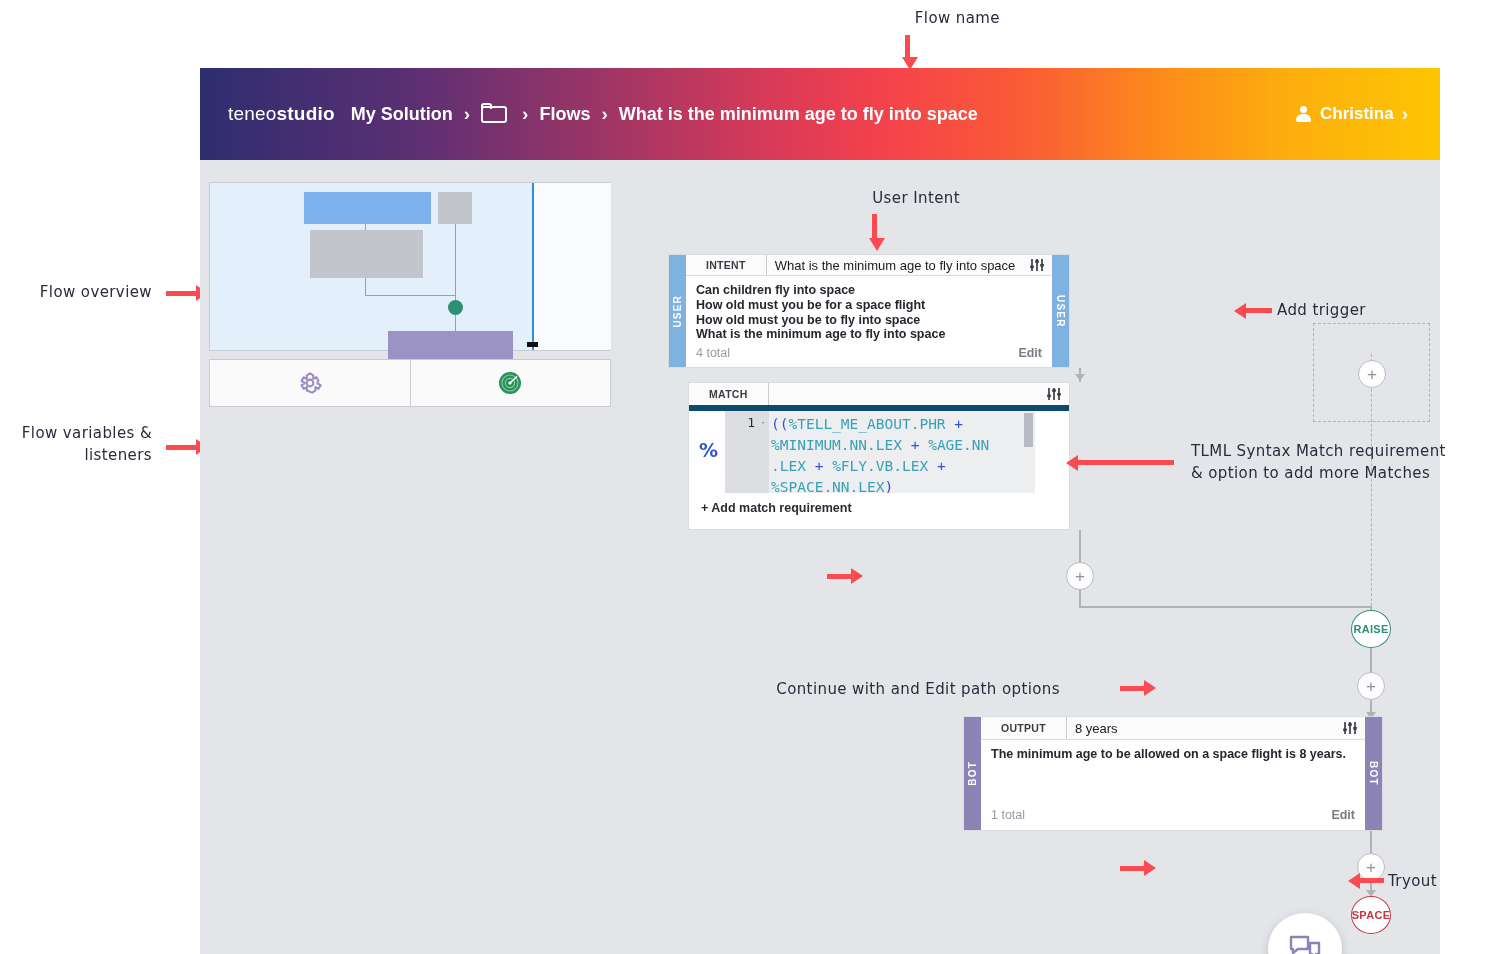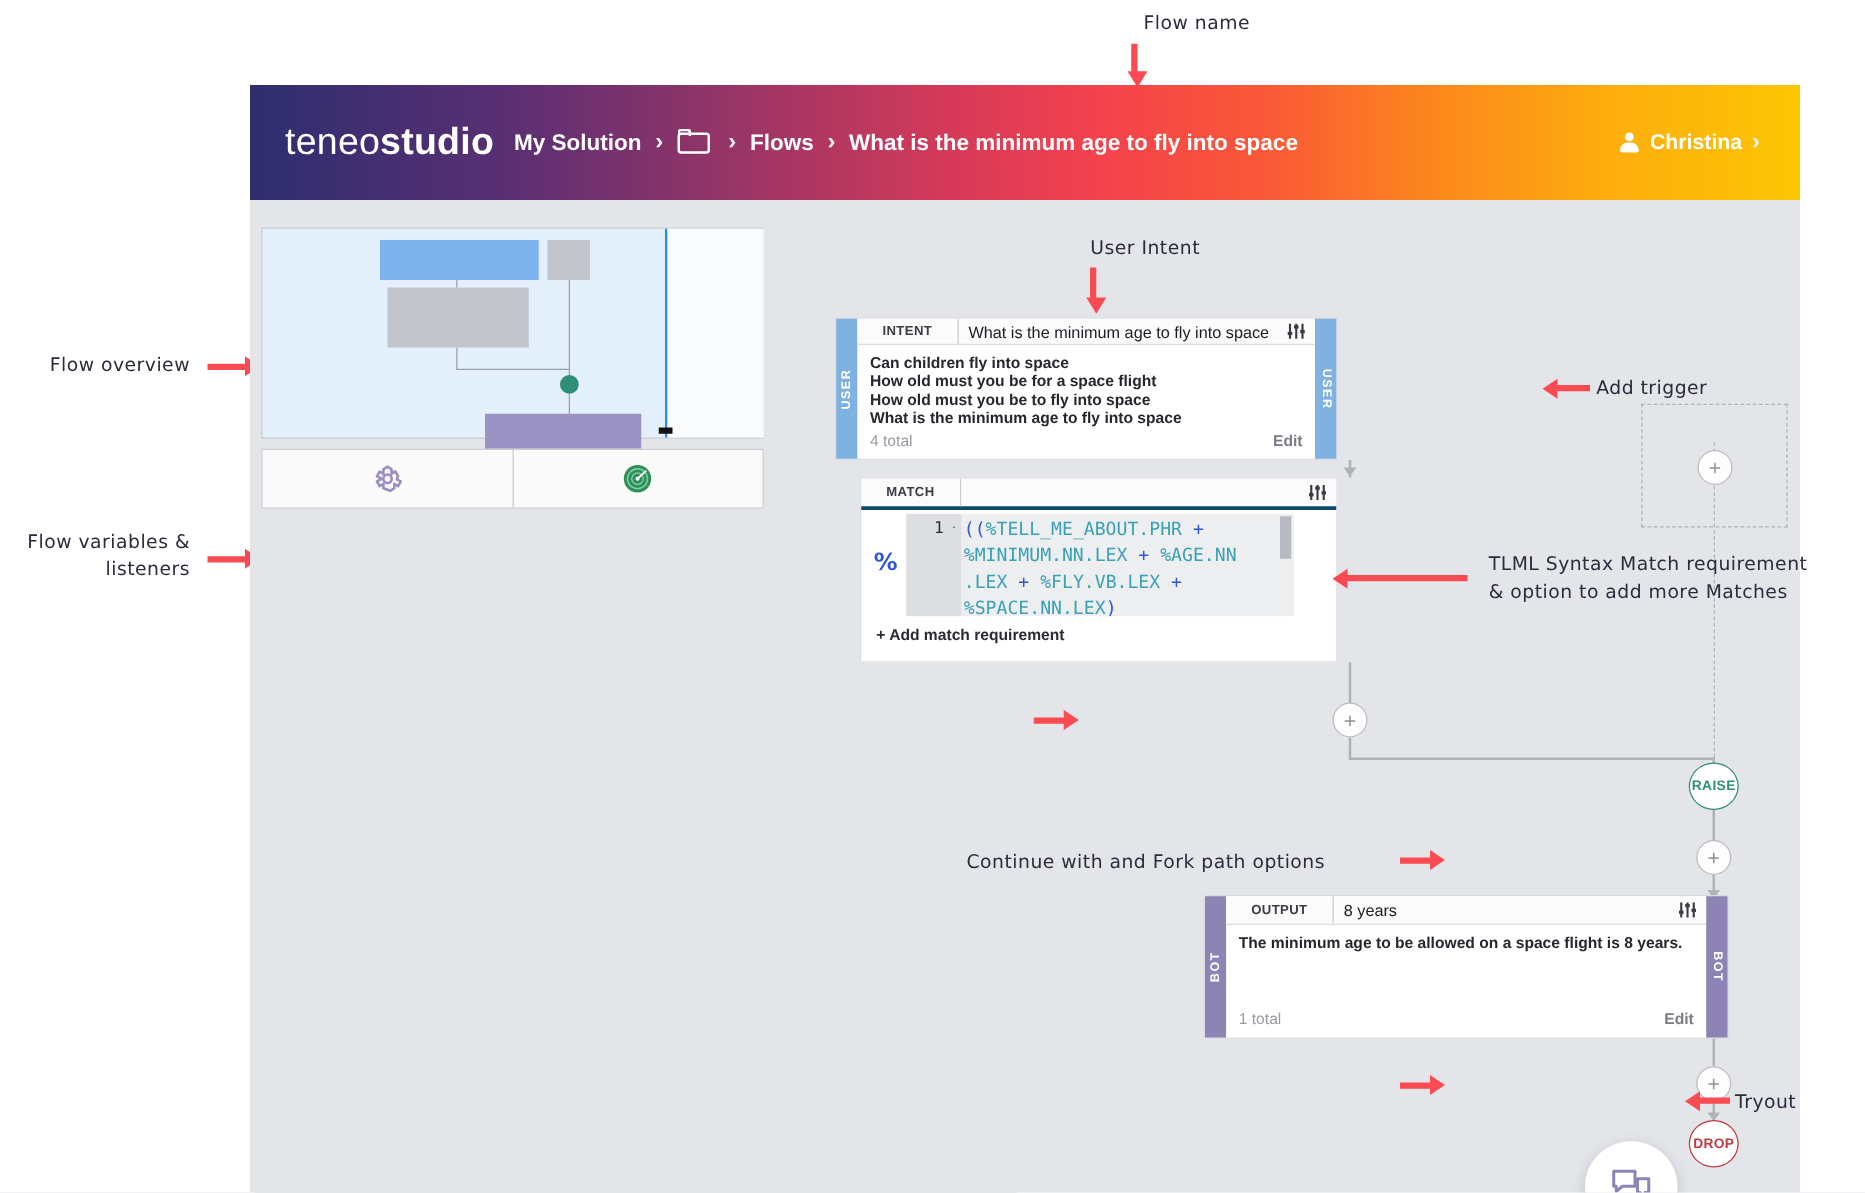--- a/index.html
+++ b/index.html
@@ -27,21 +27,21 @@
 
   
   #app{position:absolute;left:200px;top:68px;width:1240px;height:886px;background:#e4e5e9;}
 
   
   #topbar{
     position:absolute;left:0;top:0;width:1240px;height:92px;
     background:linear-gradient(90deg,#2d2e6f 0%,#5b2f73 17%,#9b3566 32%,#d93a58 46%,#f4424c 55%,#fa5a36 66%,#fc8a1b 77%,#fdae0d 88%,#fcc602 100%);
     display:flex;align-items:center;
   }
-  #brand{color:#fff;font-size:30px;margin-left:28px;font-weight:300;letter-spacing:.2px;}
+  #brand{color:#fff;font-size:19px;margin-left:28px;font-weight:300;letter-spacing:.2px;}
   #brand b{font-weight:700;}
   .crumb{color:#fff;font-size:18px;font-weight:700;}
   .chev{color:#ffffff;font-size:19px;font-weight:700;margin:0 11px;opacity:.95;}
   #folder-ico{display:inline-block;width:30px;height:22px;position:relative;}
   #folder-ico:before{content:"";position:absolute;left:0;top:3px;width:26px;height:17px;border:2.6px solid #fff;border-radius:3px;box-sizing:border-box;}
   #folder-ico:after{content:"";position:absolute;left:0px;top:0px;width:11px;height:6px;border:2.6px solid #fff;border-bottom:none;border-radius:3px 3px 0 0;box-sizing:border-box;}
   #user-box{margin-left:auto;margin-right:32px;display:flex;align-items:center;color:#fff;}
   #user-ico{width:15px;height:16px;position:relative;margin-right:9px;}
   #user-ico:before{content:"";position:absolute;left:4px;top:0;width:7px;height:7px;border-radius:50%;background:#fff;}
   #user-ico:after{content:"";position:absolute;left:0px;top:8px;width:15px;height:8px;border-radius:7px 7px 2px 2px;background:#fff;}
@@ -67,21 +67,21 @@
   .node-title{flex:1;display:flex;align-items:center;padding-left:8px;font-size:13px;color:#1b1b22;}
   .sliders{width:30px;display:flex;align-items:center;justify-content:center;}
   .sliders svg{display:block;}
   .node-lines{padding:7px 10px 0 10px;flex:1;}
   .node-lines div{font-size:12.5px;font-weight:700;color:#26262e;line-height:1.18;white-space:nowrap;}
   .node-foot{height:24px;display:flex;align-items:center;padding:0 10px 3px 10px;font-size:12.5px;color:#9a9aa4;}
   .node-foot .edit{margin-left:auto;font-weight:700;color:#7b7b86;}
 
   
   #match{position:absolute;left:688px;top:382px;width:382px;height:148px;background:#fff;border:1px solid #d9dce1;box-sizing:border-box;}
-  #match .node-head{border-bottom:3px solid #0c4a6e;gap:44px;}
+  #match .node-head{border-bottom:6px solid #0c4a6e;gap:44px;}
   #match-code-wrap{position:absolute;left:36px;top:28px;width:310px;height:82px;background:#eceef0;overflow:hidden;}
   #pct{position:absolute;left:10px;top:56px;font-size:19px;font-weight:700;color:#2f56d8;font-family:"DejaVu Sans",sans-serif;}
   #gutter{position:absolute;left:0;top:0;width:44px;height:82px;background:#dcdee1;}
   #gutter .ln{position:absolute;right:14px;top:4px;font-size:13px;color:#2b2b33;font-family:"DejaVu Sans Mono",monospace;}
   #gutter .fold{position:absolute;right:4px;top:5px;font-size:11px;color:#55555f;}
   #code{position:absolute;left:46px;top:3px;width:250px;font-family:"DejaVu Sans Mono",monospace;font-size:14.5px;line-height:21px;color:#3aa0b5;white-space:pre;}
   #codescroll{position:absolute;right:2px;top:2px;width:9px;height:34px;background:#b7bac0;}
   #add-match{position:absolute;left:12px;top:118px;font-size:12.5px;font-weight:700;color:#2b2b33;}
 
   
@@ -294,21 +294,21 @@
         <span class="edit">Edit</span>
       </div>
     </div>
     <div class="rail" style="background:#8d83b5;">
         <span>BOT</span>
       </div>
   </div>
 
   <div class="plus" style="left:1157px;top:785px;">+</div>
 
-  <div class="pill" id="drop" style="left:1151px;top:828px;">DROP</div>
+  <div class="pill" id="drop" style="left:1151px;top:828px;">SPACE</div>
 
   <div id="tryout">
     <svg width="34" height="31" viewBox="0 0 34 31">
       <path d="M3 3h17v12H10l-5 4v-4H3Z" fill="none" stroke="#8d83b5" stroke-width="2.4" stroke-linejoin="round"></path>
       <path d="M22 9h9v11h-3v4l-4-4h-2Z" fill="none" stroke="#8d83b5" stroke-width="2.4" stroke-linejoin="round"></path>
     </svg>
   </div>
 
   <div class="anno c" style="left:580px;top:120px;width:180px;">User Intent</div>
   <div class="arrow v" style="left:672px;top:146px;height:26px;"></div>
@@ -319,21 +319,21 @@
   <div class="arrow h" style="left:1044px;top:240px;width:28px;"></div>
 
   <div class="anno" style="left:991px;top:373px;width:300px;">TLML Syntax Match requirement
 &amp; option to add more Matches</div>
   <div class="ahead left" style="left:866px;top:387px;"></div>
   <div class="arrow h" style="left:876px;top:392px;width:98px;"></div>
 
   <div class="arrow h" style="left:627px;top:506px;width:26px;"></div>
   <div class="ahead right" style="left:651px;top:500px;"></div>
 
-  <div class="anno r" style="left:540px;top:611px;width:320px;">Continue with and Fork path options</div>
+  <div class="anno r" style="left:540px;top:611px;width:320px;">Continue with and Edit path options</div>
   <div class="arrow h" style="left:920px;top:618px;width:26px;"></div>
   <div class="ahead right" style="left:944px;top:612px;"></div>
 
   <div class="arrow h" style="left:920px;top:798px;width:26px;"></div>
   <div class="ahead right" style="left:944px;top:792px;"></div>
 </div>
 
 <div class="anno" style="left:1388px;top:871px;">Tryout</div>
 <div class="ahead left" style="left:1348px;top:873px;"></div>
 <div class="arrow h" style="left:1358px;top:878px;width:26px;"></div>

